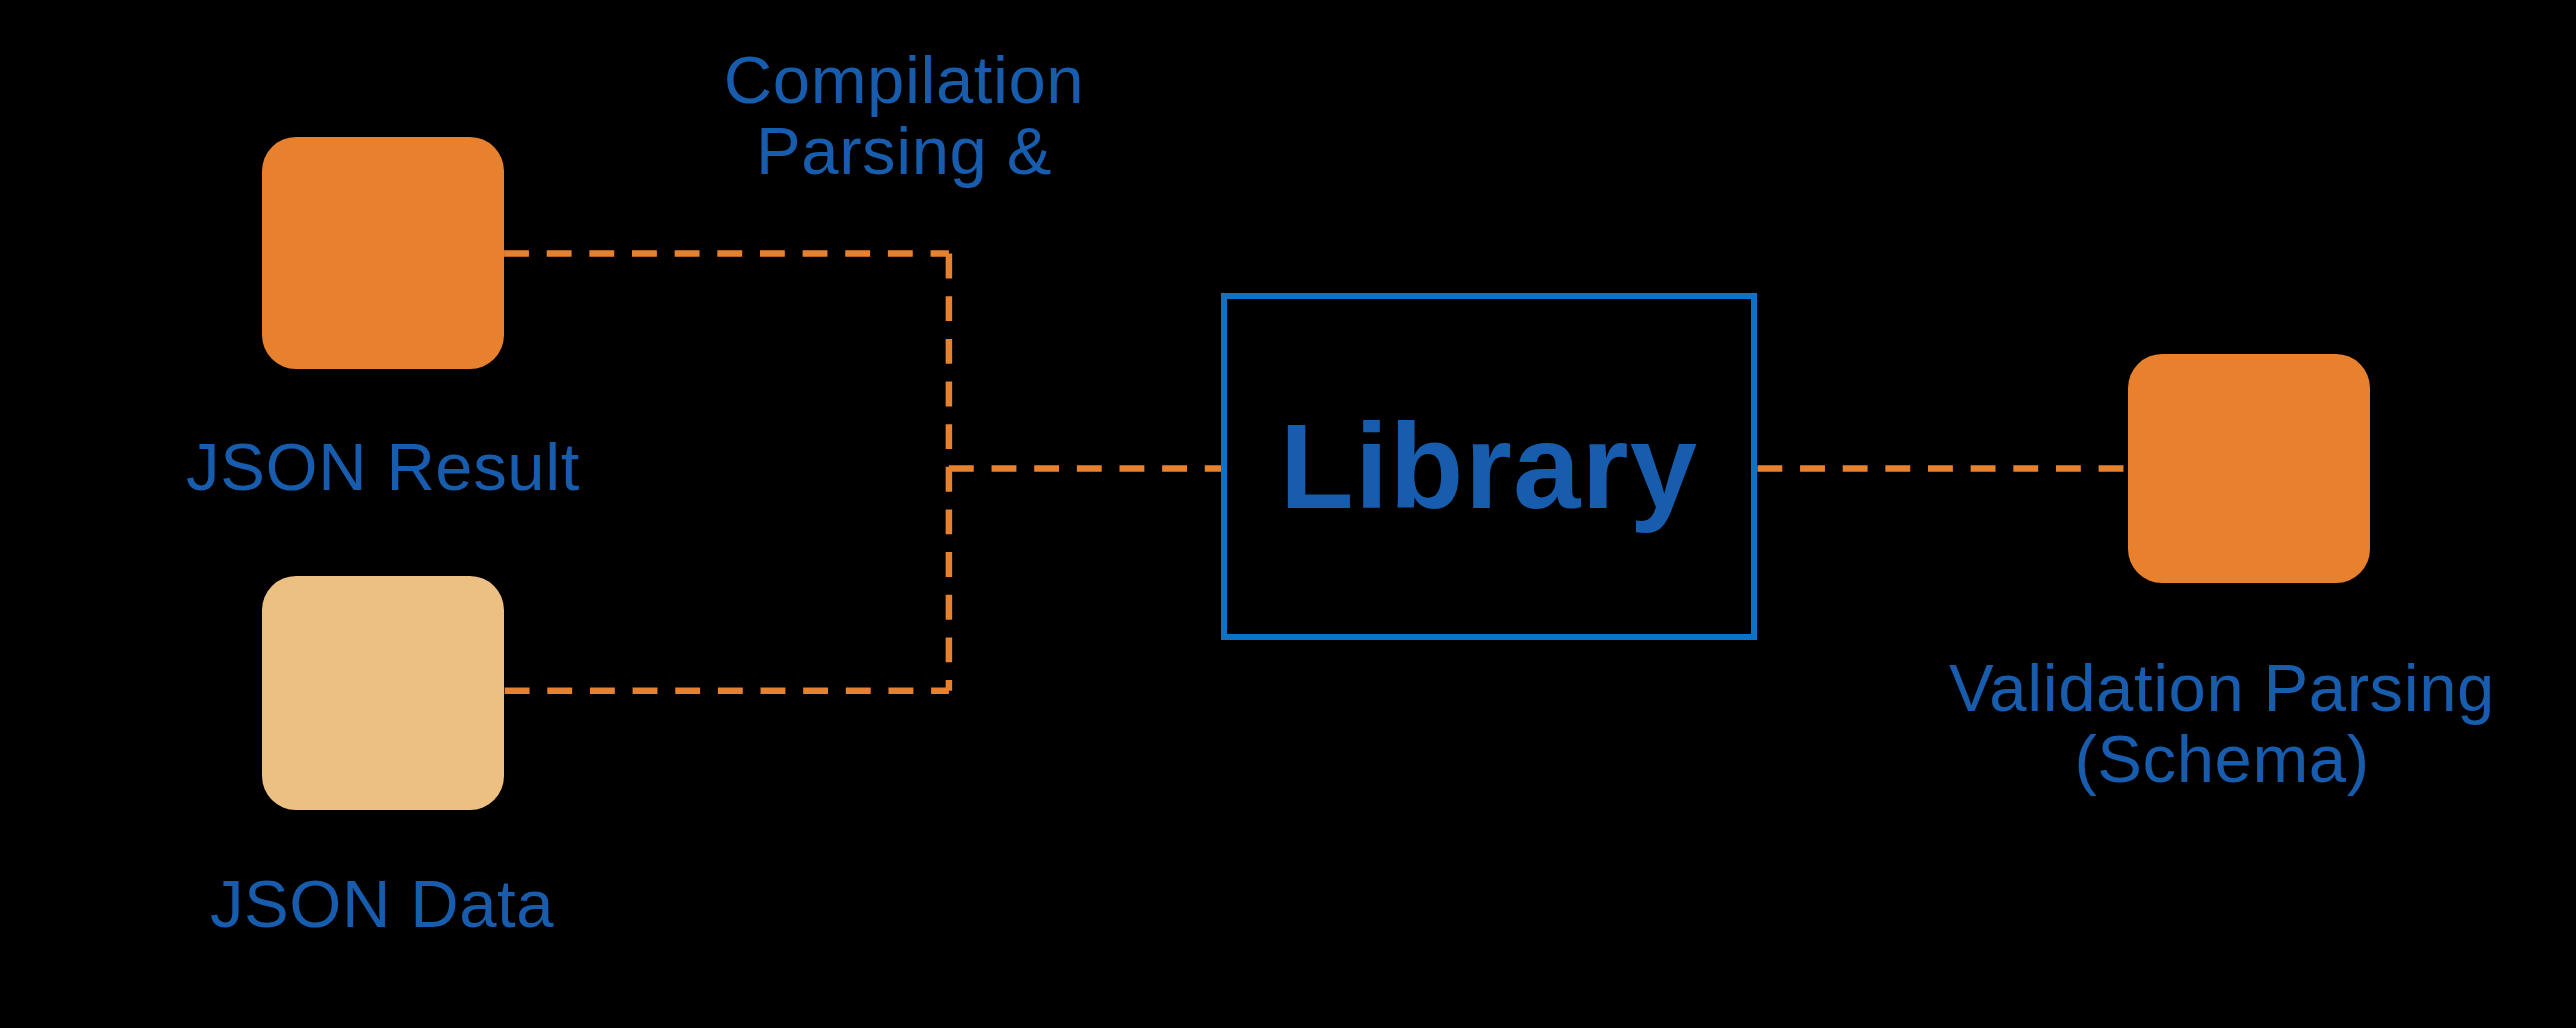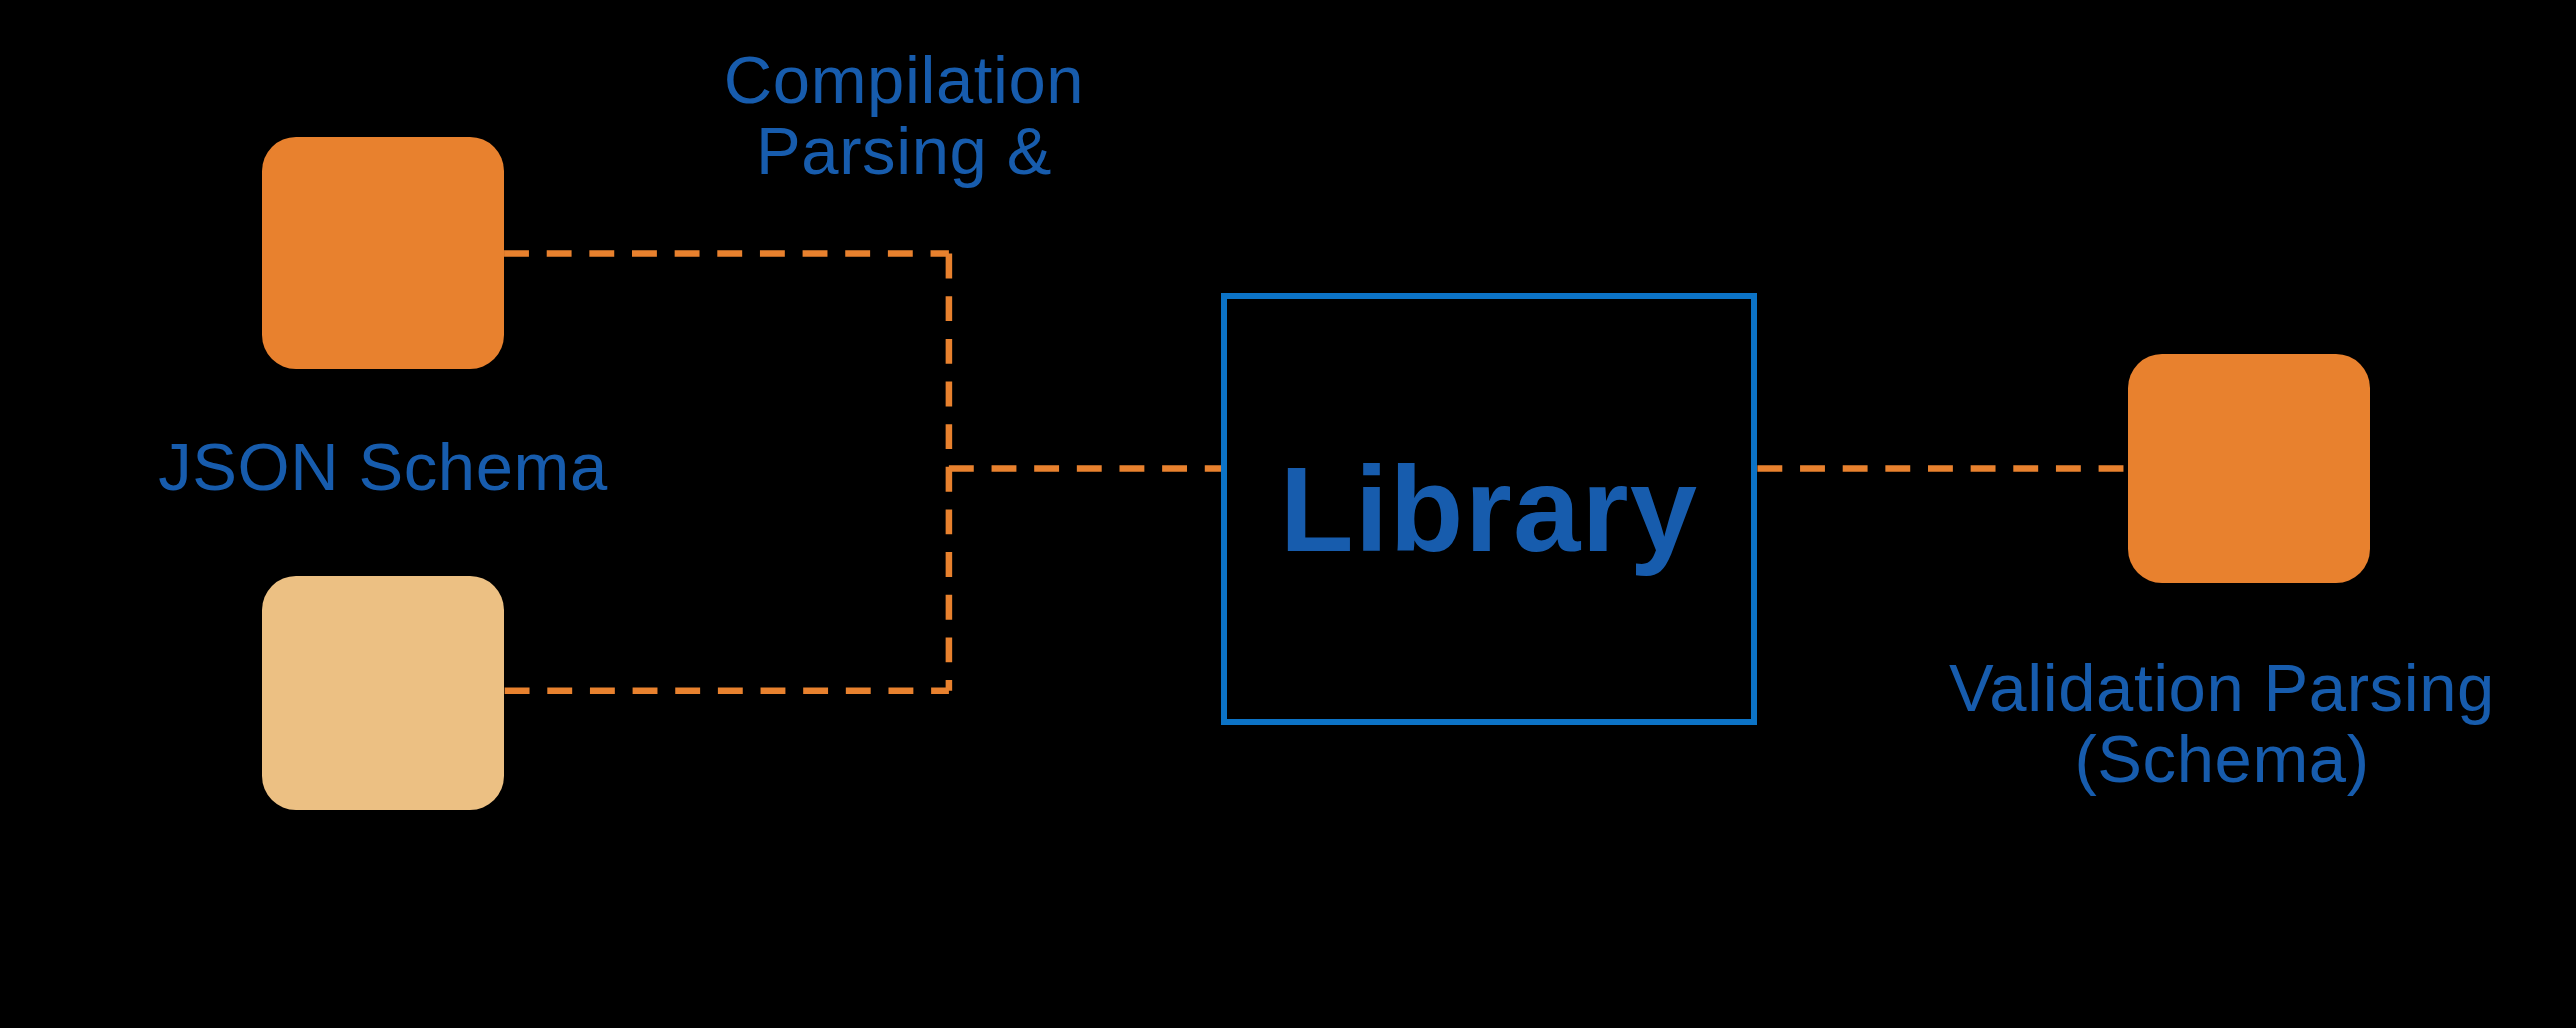--- a/index.html
+++ b/index.html
@@ -35,21 +35,21 @@
   .square-orange { background: var(--orange, #E8812E); }
   .square-tan    { background: var(--tan, #ECC083); }
   .sq-schema { left: 262px;  top: 137px; width: 242px; height: 232px; }
   .sq-data   { left: 262px;  top: 576px; width: 242px; height: 234px; }
   .sq-result { left: 2128px; top: 354px; width: 242px; height: 229px; }
   .library-box {
     position: absolute;
     left: 1221px;
     top: 293px;
     width: 536px;
-    height: 432px;
+    height: 347px;
     box-sizing: border-box;
     border: 6px solid var(--box_blue, #0C73C6);
     display: flex;
     align-items: center;
     justify-content: center;
   }
   .library-text {
     color: var(--label_blue, #175CAD);
     font-size: 121px;
     font-weight: bold;
@@ -92,22 +92,23 @@
     <span class="library-text">Library</span>
   </div>
 
   <div class="node-square square-orange sq-result"></div>
 
   <div class="diagram-label lbl-process">
     <div>Compilation</div>
     <div>Parsing &amp;</div>
   </div>
 
-  <div class="diagram-label lbl-schema">JSON Schema</div>
+  <div class="diagram-label lbl-schema">JSON Result</div>
 
+  <div class="diagram-label lbl-data">JSON Data</div>
 
   <div class="diagram-label lbl-result">
     <div>Validation Parsing</div>
     <div>(Schema)</div>
   </div>
 
 </div>
 
 
 </body></html>

